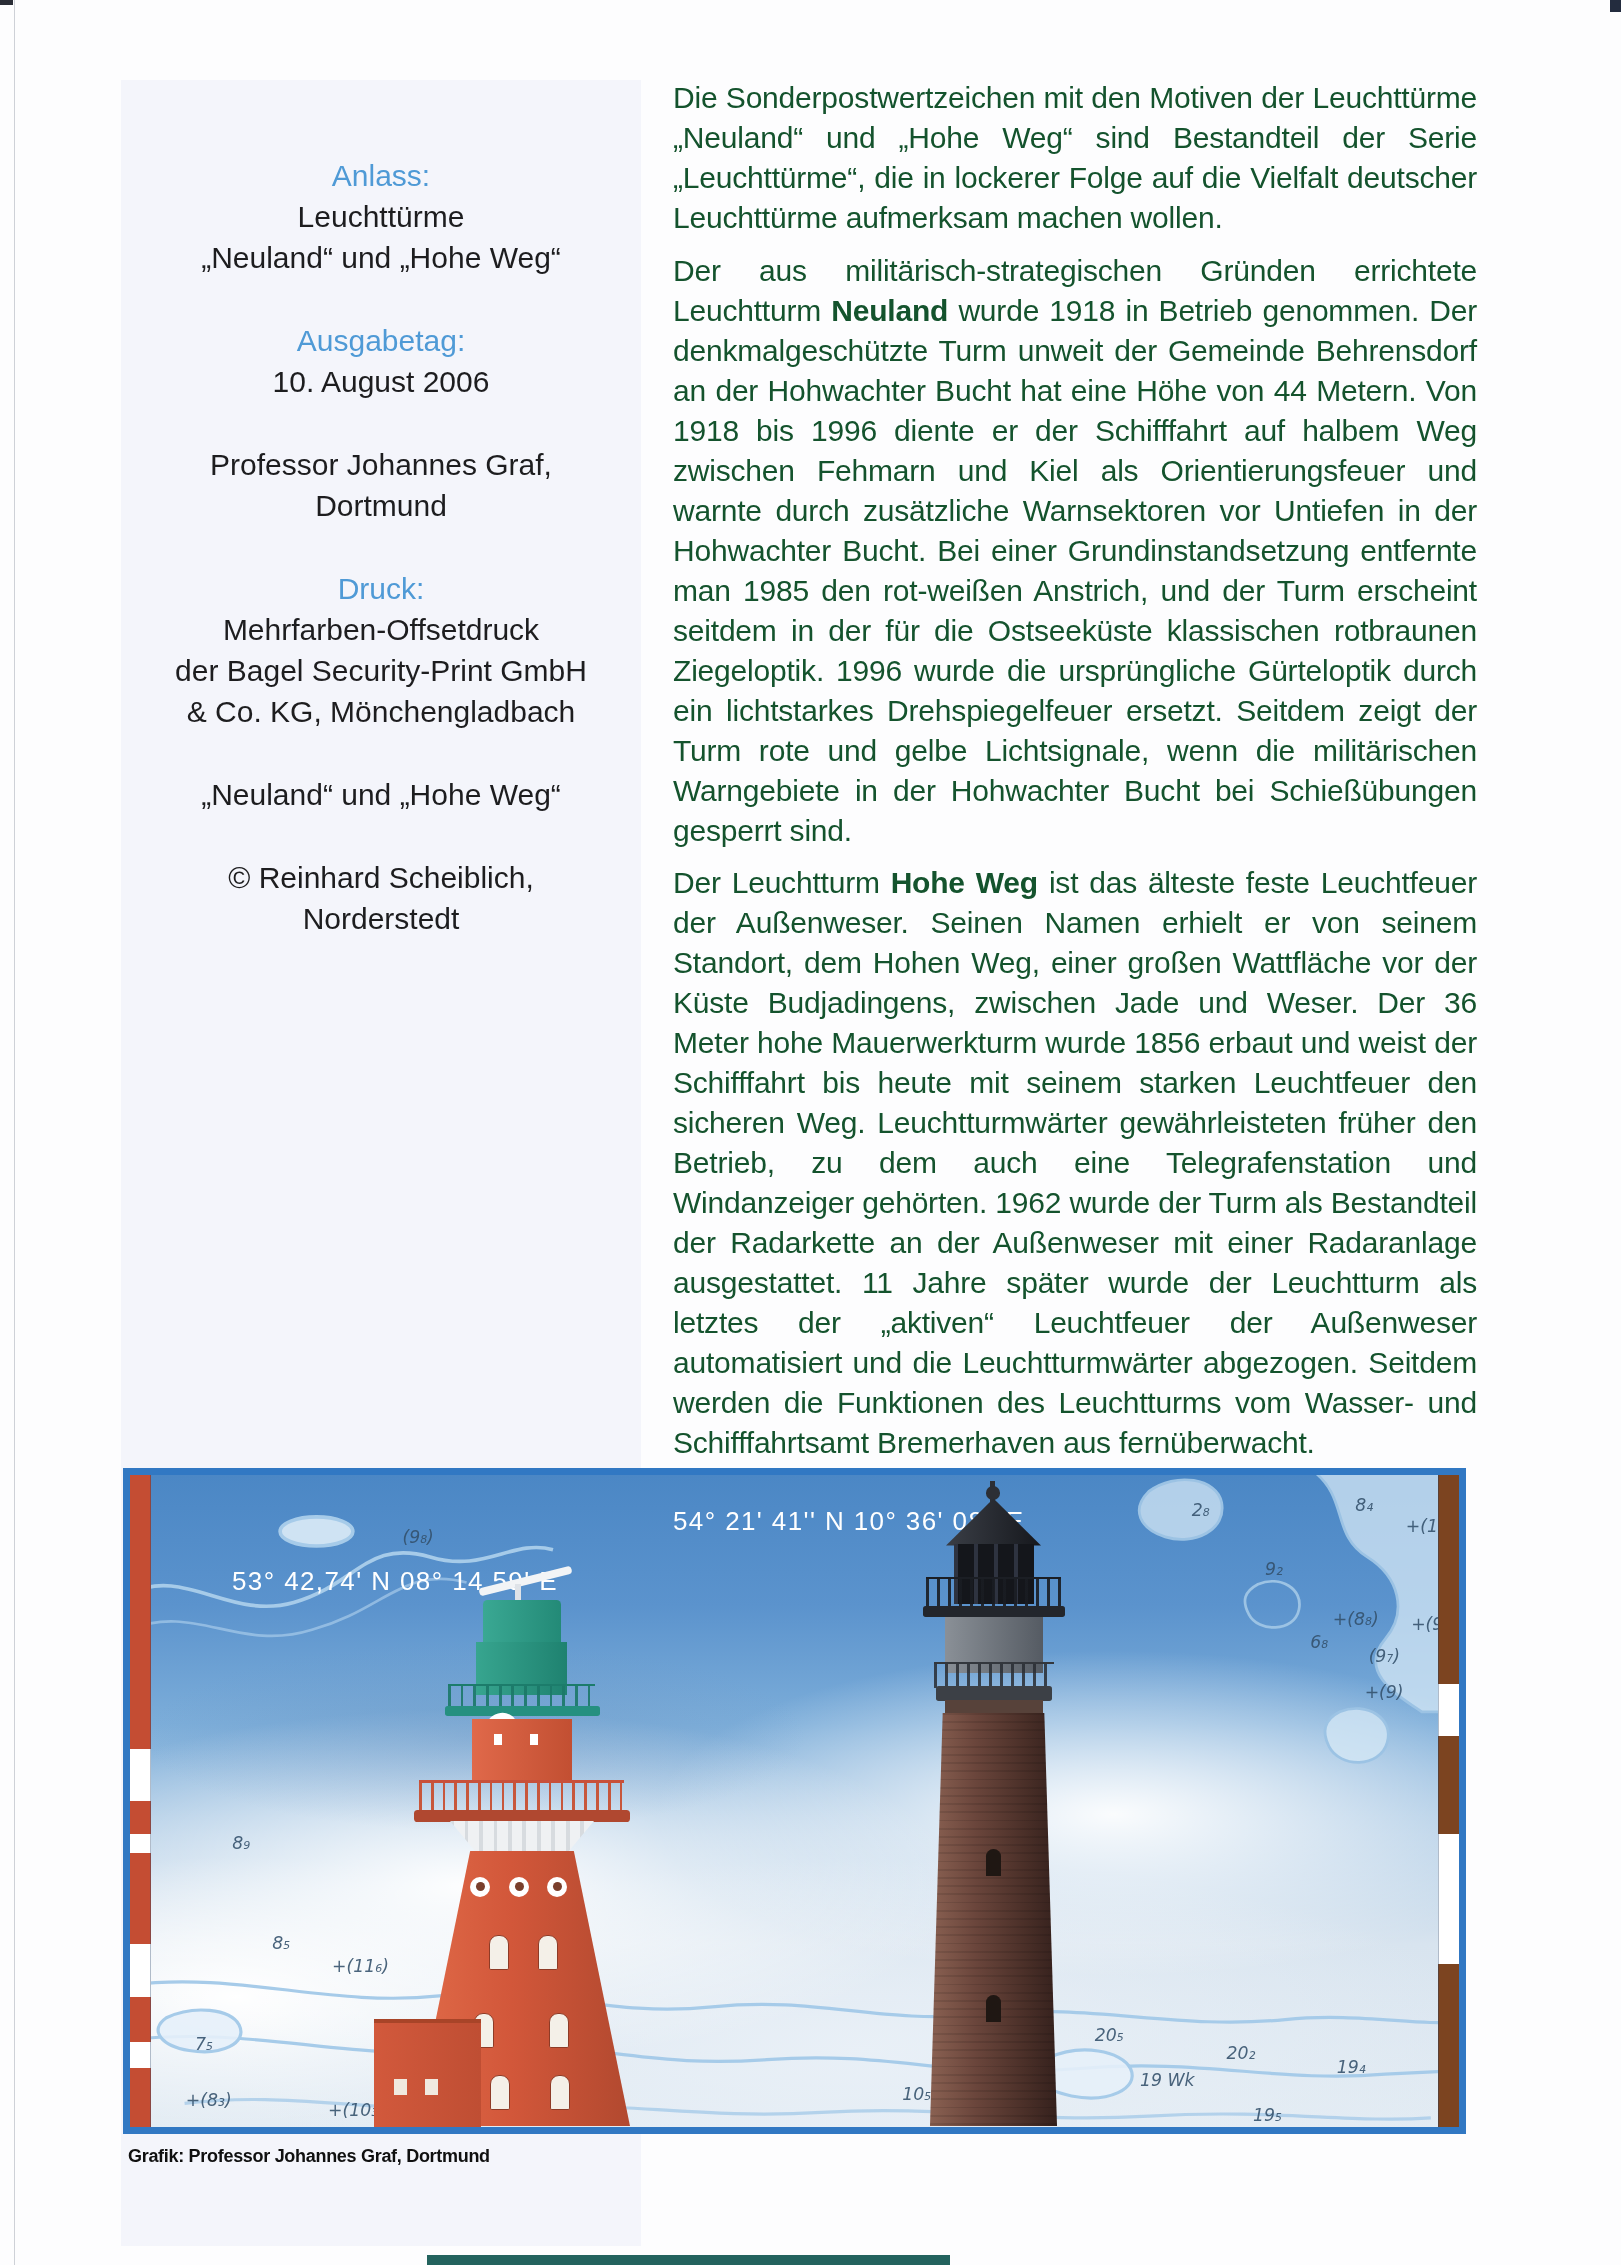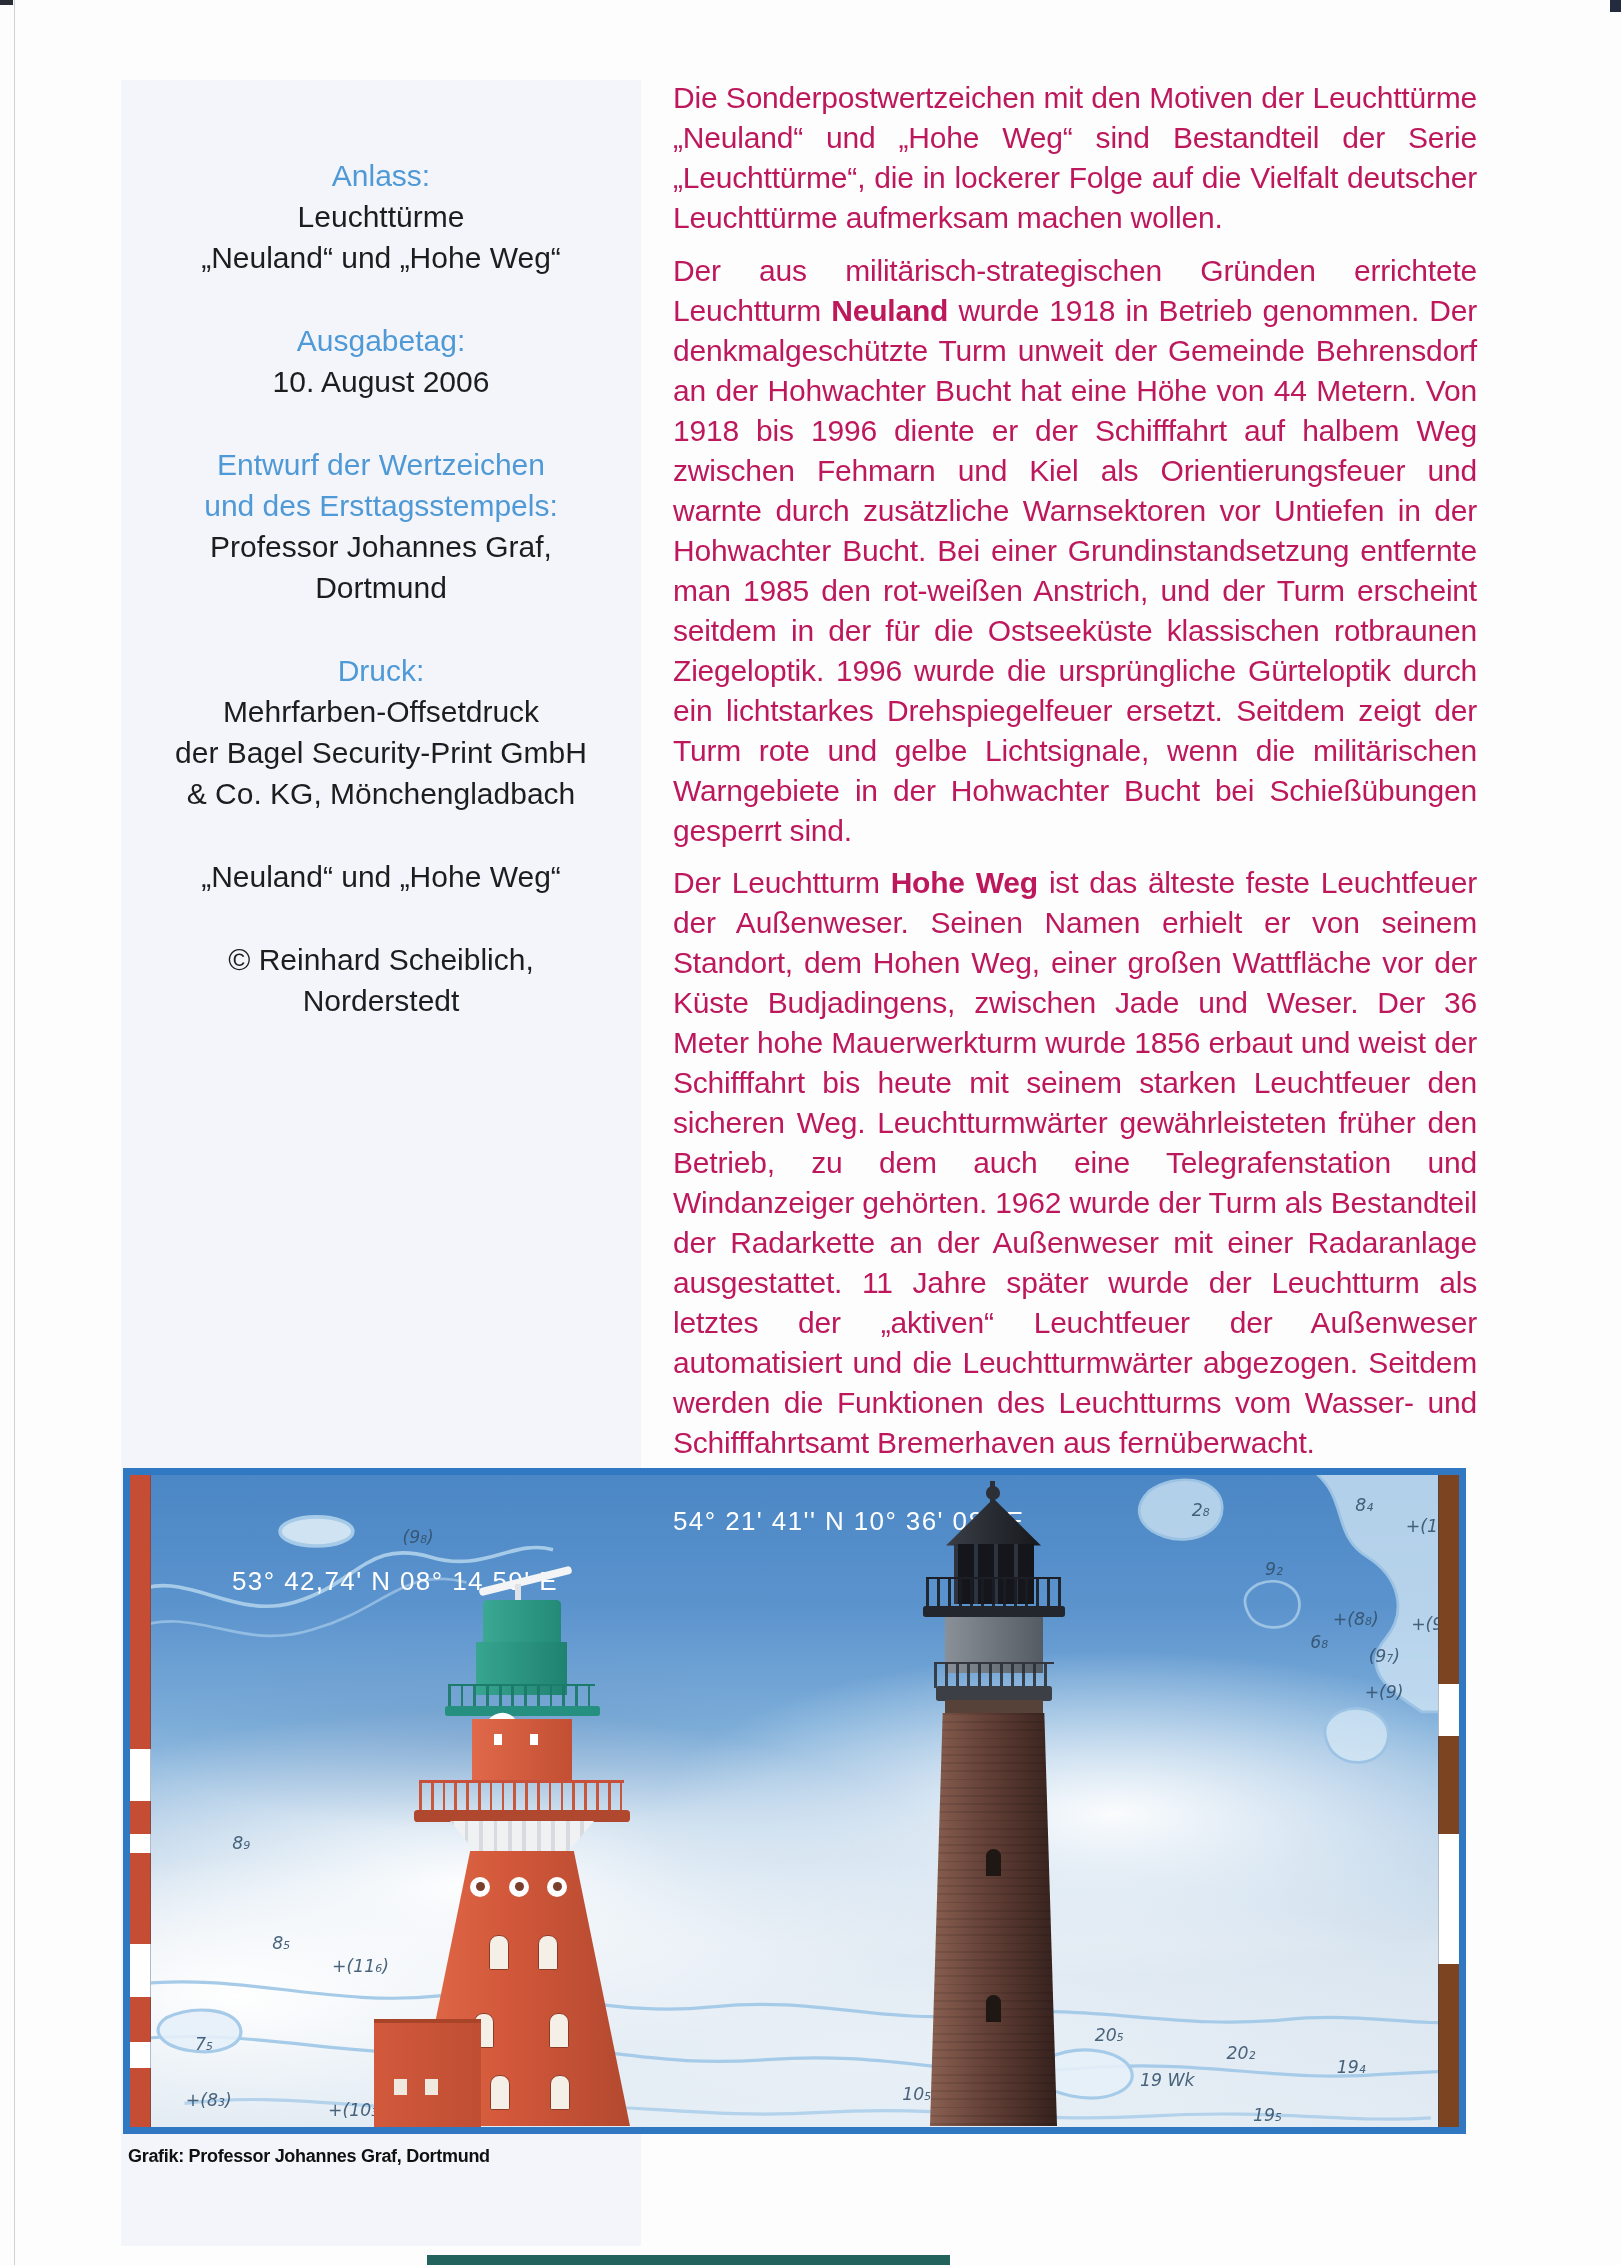--- a/index.html
+++ b/index.html
@@ -15,21 +15,21 @@
 
   
   .sidebar-bg{position:absolute;left:121px;top:80px;width:520px;height:2166px;background:#f4f5fb;}
   .sidebar{position:absolute;left:121px;top:155px;width:520px;text-align:center;color:#1d1d1f;}
   .side-section{margin:0 0 42px 0;}
   .side-label{white-space:pre-line;color:#4f9ad6;font-size:30px;line-height:41px;font-weight:400;}
   .side-value{white-space:pre-line;font-size:30px;line-height:41px;}
   .side-copyright{white-space:pre-line;font-size:30px;line-height:41px;margin-top:18px;}
 
   
-  .article{position:absolute;left:673px;top:78px;width:804px;color:#be185d;}
+  .article{position:absolute;left:673px;top:78px;width:804px;color:#14532d;}
   .article p{margin:0 0 12.7px 0;font-size:30px;line-height:40px;text-align:justify;letter-spacing:-0.2px;}
   .article b{font-weight:700;}
 
   
   .graphic{position:absolute;left:123px;top:1468px;width:1343px;height:666px;margin:0;border:7.3px solid #3178c3;box-sizing:border-box;overflow:hidden;background:#6ba0d2;}
   .sky{position:absolute;inset:0;
     background:
       radial-gradient(ellipse 473px 136px at 26% 40%, rgba(110,150,195,.38), rgba(110,150,195,0) 70%),
       radial-gradient(ellipse 691px 245px at 25% 63%, rgba(255,255,255,.97), rgba(255,255,255,0) 72%),
       radial-gradient(ellipse 509px 200px at 8% 80%, #ffffff, rgba(255,255,255,0) 70%),
@@ -110,22 +110,20 @@
     <div class="side-section">
       <div class="side-label">Anlass:</div>
       <div class="side-value">Leuchttürme
 „Neuland“ und „Hohe Weg“</div>
     </div>
     <div class="side-section">
       <div class="side-label">Ausgabetag:</div>
       <div class="side-value">10. August 2006</div>
     </div>
     <div class="side-section">
-      <div class="side-label">Entwurf der Wertzeichen
-und des Ersttagsstempels:</div>
       <div class="side-value">Professor Johannes Graf,
 Dortmund</div>
     </div>
     <div class="side-section">
       <div class="side-label">Druck:</div>
       <div class="side-value">Mehrfarben-Offsetdruck
 der Bagel Security-Print GmbH
 &amp; Co. KG, Mönchengladbach</div>
     </div>
     <div class="side-section">

